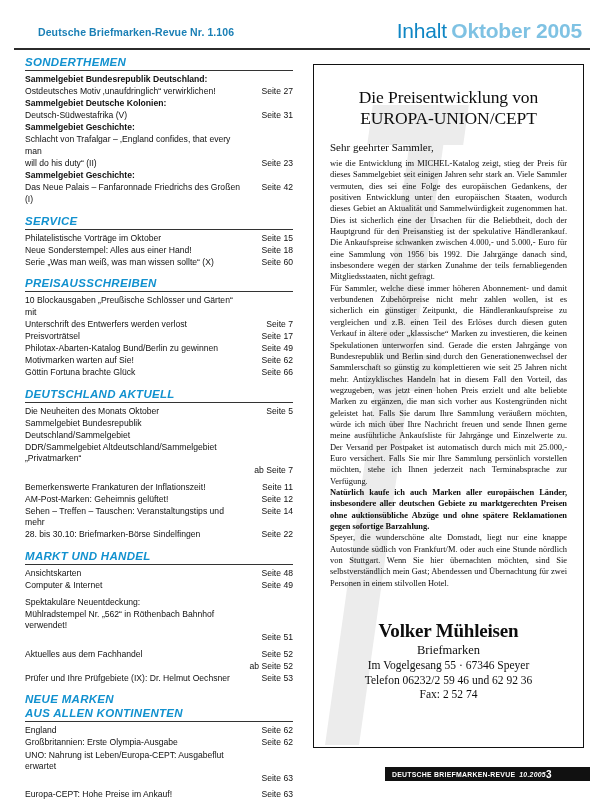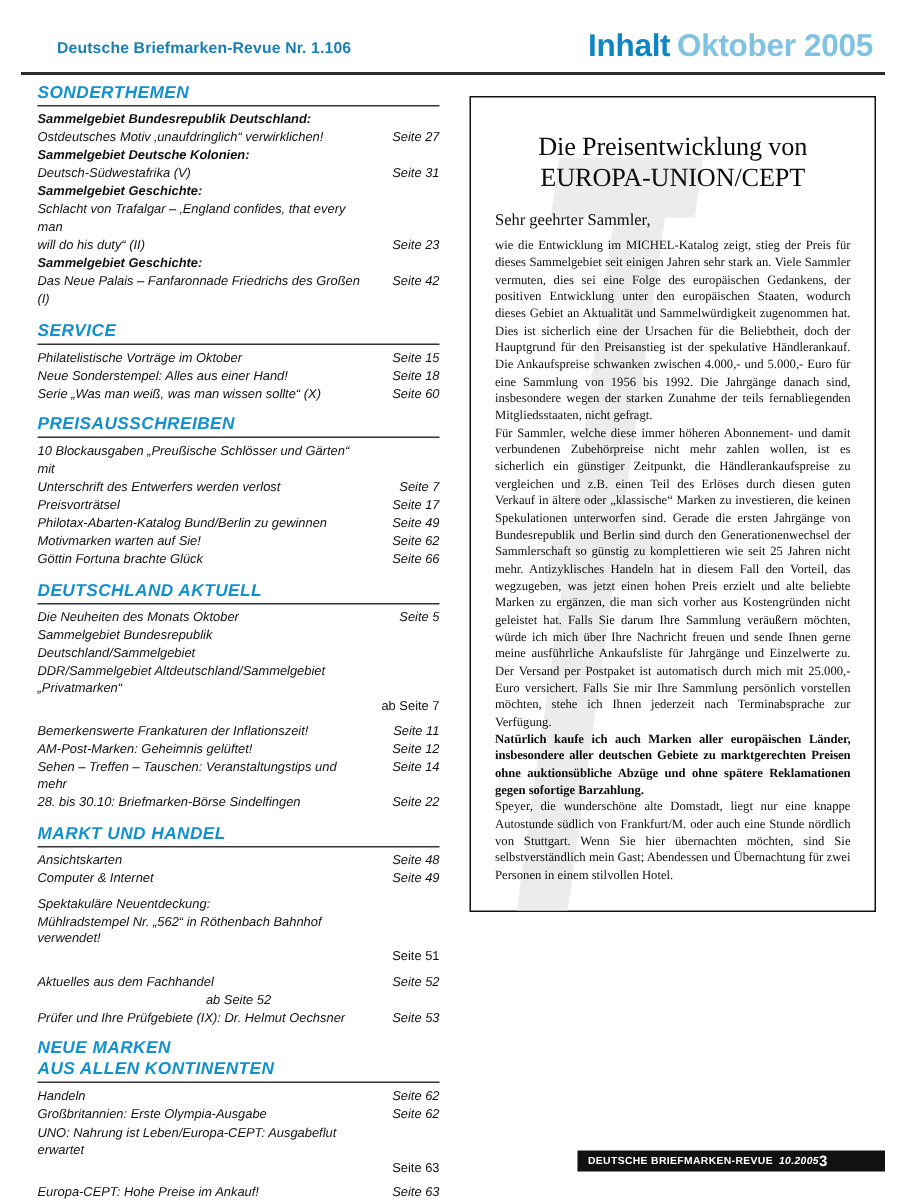--- a/index.html
+++ b/index.html
@@ -39,21 +39,21 @@
     letter-spacing: 0.1px;
     white-space: nowrap;
   }
   .header-right {
     position: absolute;
     right: 8px; top: -3px;
     white-space: nowrap;
   }
   .header-inhalt {
     font-size: 21px;
-    font-weight: bold;
+    font-weight: normal;
     color: #0f86c4;
     letter-spacing: -0.2px;
   }
   .header-date {
     font-size: 21px;
     font-weight: bold;
     color: #7fc2e3;
     letter-spacing: -0.2px;
   }
   .header-rule {
@@ -86,26 +86,25 @@
   }
   .sec-head-rule {
     border-bottom: 1.6px solid #333333;
     width: 100%;
     margin-bottom: 3px;
   }
 
   .entry {
     display: flex;
     align-items: flex-start;
-    justify-content: center;
+    justify-content: flex-end;
     font-size: 8.6px;
     line-height: 11.6px;
     color: #111111;
     margin-top: 0.5px;
-    font-style: italic;
   }
   .entry .txt {
     flex: 1 1 auto;
     padding-right: 6px;
   }
   .entry .pg {
     flex: 0 0 auto;
     white-space: nowrap;
     text-align: right;
     min-width: 42px;
@@ -117,21 +116,21 @@
     line-height: 11.6px;
     color: #111111;
     text-align: right;
   }
 
   
   .adbox {
     position: absolute;
     left: 313px; top: 64px;
     width: 271px;
-    height: 544px;
+    height: 684px;
     border: 1.4px solid #111111;
     background: #ffffff;
     overflow: hidden;
     box-sizing: border-box;
   }
   .watermark {
     position: absolute;
     left: 8px;
     top: 40px;
     width: 150px;
@@ -406,21 +405,21 @@
         <div class="entry">
           <span class="txt">Prüfer und Ihre Prüfgebiete (IX): Dr. Helmut Oechsner</span>
           <span class="pg">Seite 53</span>
         </div>
       </div>
       <div class="sec">
         <div class="sec-head">NEUE MARKEN</div>
         <div class="sec-head">AUS ALLEN KONTINENTEN</div>
         <div class="sec-head-rule"></div>
         <div class="entry">
-          <span class="txt">Handeln</span>
+          <span class="txt">England</span>
           <span class="pg">Seite 62</span>
         </div>
         <div class="entry">
           <span class="txt">Großbritannien: Erste Olympia-Ausgabe</span>
           <span class="pg">Seite 62</span>
         </div>
         <div class="entry">
           <span class="txt">UNO: Nahrung ist Leben/Europa-CEPT: Ausgabeflut erwartet</span>
           <span class="pg"></span>
         </div>

